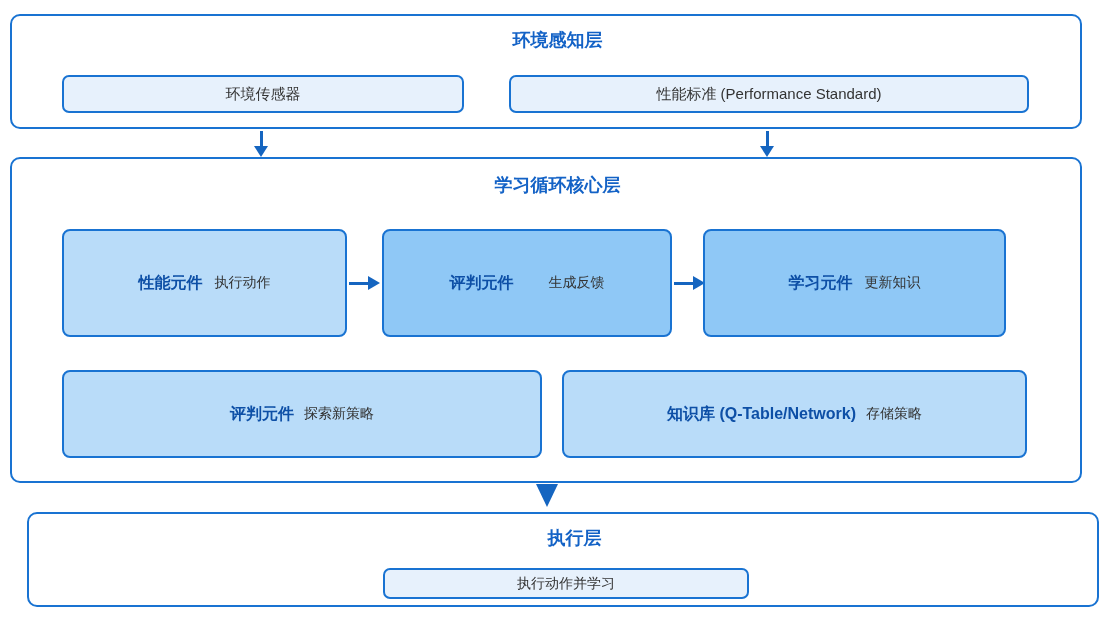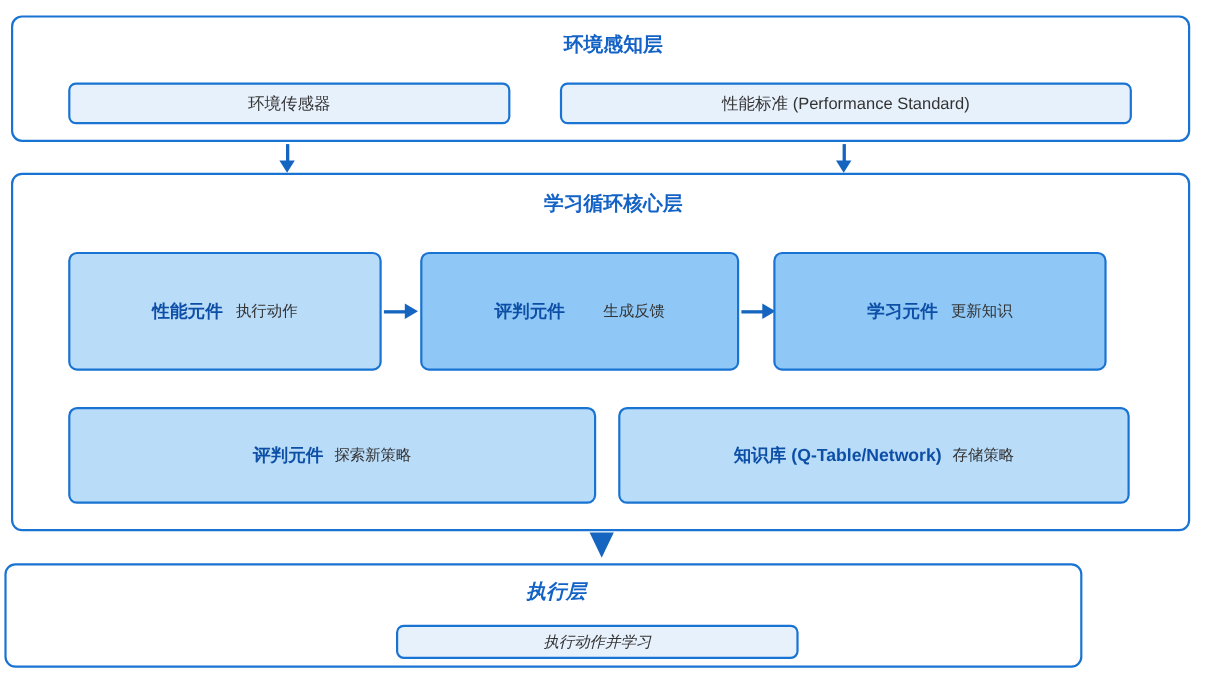--- a/index.html
+++ b/index.html
@@ -116,18 +116,18 @@
   </div>
 
   <div class="node medium" style="left:550px;top:211px;width:465px;height:88px;gap:10px;">
     <div class="node-title">知识库 (Q-Table/Network)</div>
     <div class="node-sub">存储策略</div>
   </div>
 </div>
 
 <div class="big-head" style="left:536px;top:484px;"></div>
 
-<div class="layer" style="left:4px;top:512px;width:980px;height:95px;font-style:italic;">
+<div class="layer" style="left:27px;top:512px;width:1072px;height:95px;">
   <div class="layer-title" style="top:12px;">执行层</div>
   <div class="chip" style="left:354px;top:54px;width:366px;height:31px;font-size:14px;">
     <span>执行动作并学习</span>
   </div>
 </div>
 
 </body></html>

